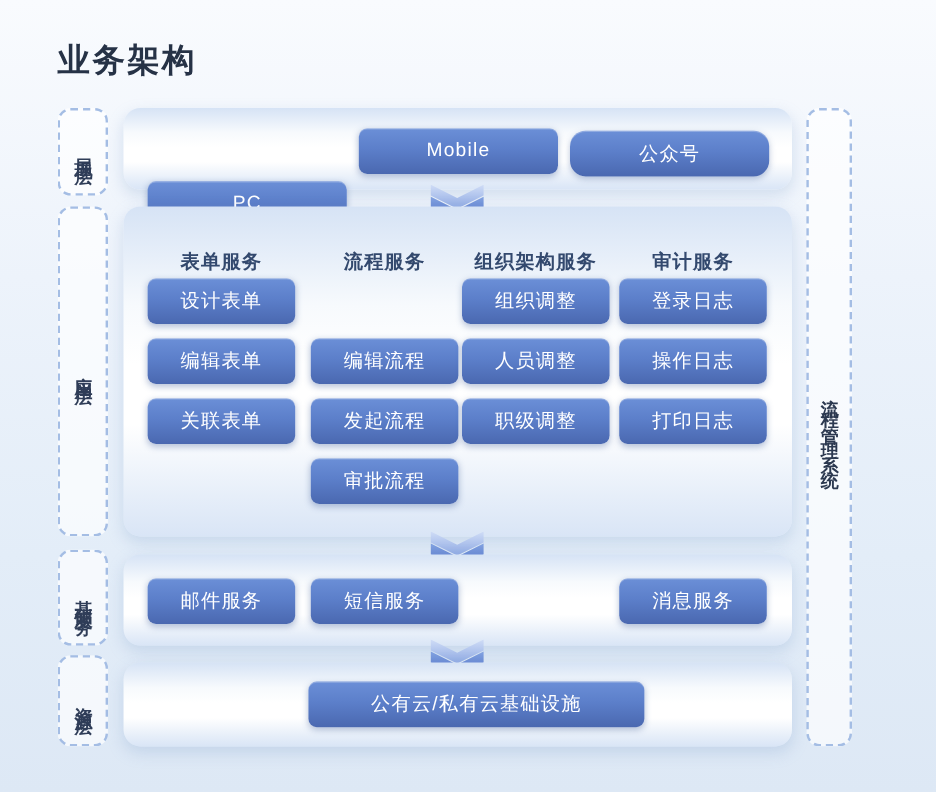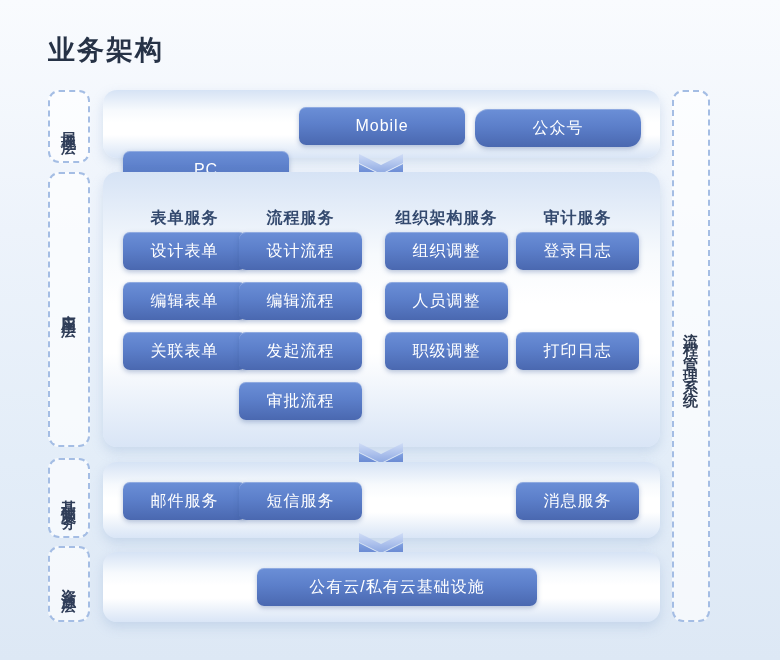--- a/index.html
+++ b/index.html
@@ -45,21 +45,21 @@
     background:linear-gradient(180deg,#6b8fd7 0%,#5c7fca 45%,#4a68b0 100%);
     color:#ffffff;font-size:16px;font-weight:500;letter-spacing:1px;
     display:flex;align-items:center;justify-content:center;
     box-shadow:0 2px 5px rgba(58,88,150,0.35), inset 0 1px 0 rgba(255,255,255,0.25);
   }
   
   .pres-1{left:20px;top:17px;width:166px;margin-top:44px;}
   .pres-2{left:196px;top:17px;width:166px;}
   .pres-3{left:372px;top:19px;width:166px;border-radius:13px;}
   
-  .col-1{left:20px;}  .col-2{left:136px;font-family:Liberation Serif, serif;} .col-3{left:282px;} .col-4{left:413px;}
+  .col-1{left:20px;}  .col-2{left:156px;font-family:Liberation Serif, serif;} .col-3{left:282px;} .col-4{left:413px;}
   .appcol{width:123px;}
   .row-1{top:60px;} .row-2{top:110px;} .row-3{top:160px;} .row-4{top:210px;}
   .group-header{
     position:absolute;top:24px;height:22px;width:123px;
     display:flex;align-items:center;justify-content:center;
     font-size:16px;font-weight:700;color:#33496e;letter-spacing:1px;margin-top:11px;
   }
   
   .basic-row{top:20px;}
   
@@ -119,30 +119,30 @@
   <div class="panel panel-2">
     <div class="group-header col-1">表单服务</div>
     <div class="group-header col-2">流程服务</div>
     <div class="group-header col-3">组织架构服务</div>
     <div class="group-header col-4">审计服务</div>
 
     <div class="node appcol col-1 row-1">设计表单</div>
     <div class="node appcol col-1 row-2">编辑表单</div>
     <div class="node appcol col-1 row-3">关联表单</div>
 
-    <div class="node appcol col-2 row-1">设计流程</div>
     <div class="node appcol col-2 row-2">编辑流程</div>
     <div class="node appcol col-2 row-3">发起流程</div>
     <div class="node appcol col-2 row-4">审批流程</div>
 
     <div class="node appcol col-3 row-1">组织调整</div>
     <div class="node appcol col-3 row-2">人员调整</div>
     <div class="node appcol col-3 row-3">职级调整</div>
 
     <div class="node appcol col-4 row-1">登录日志</div>
+    <div class="node appcol col-4 row-2">操作日志</div>
     <div class="node appcol col-4 row-3">打印日志</div>
   </div>
 
   <div class="arrow arrow-2">
     <svg viewBox="0 0 46 31">
       <path d="M1 0 L23 11 L45 0 L45 9 L23 20 L1 9 Z" fill="url(#chevLight)"></path>
       <path d="M1 10 L23 21 L45 10 L45 19 L23 30 L1 19 Z" fill="url(#chevDark)"></path>
     </svg>
   </div>
 

